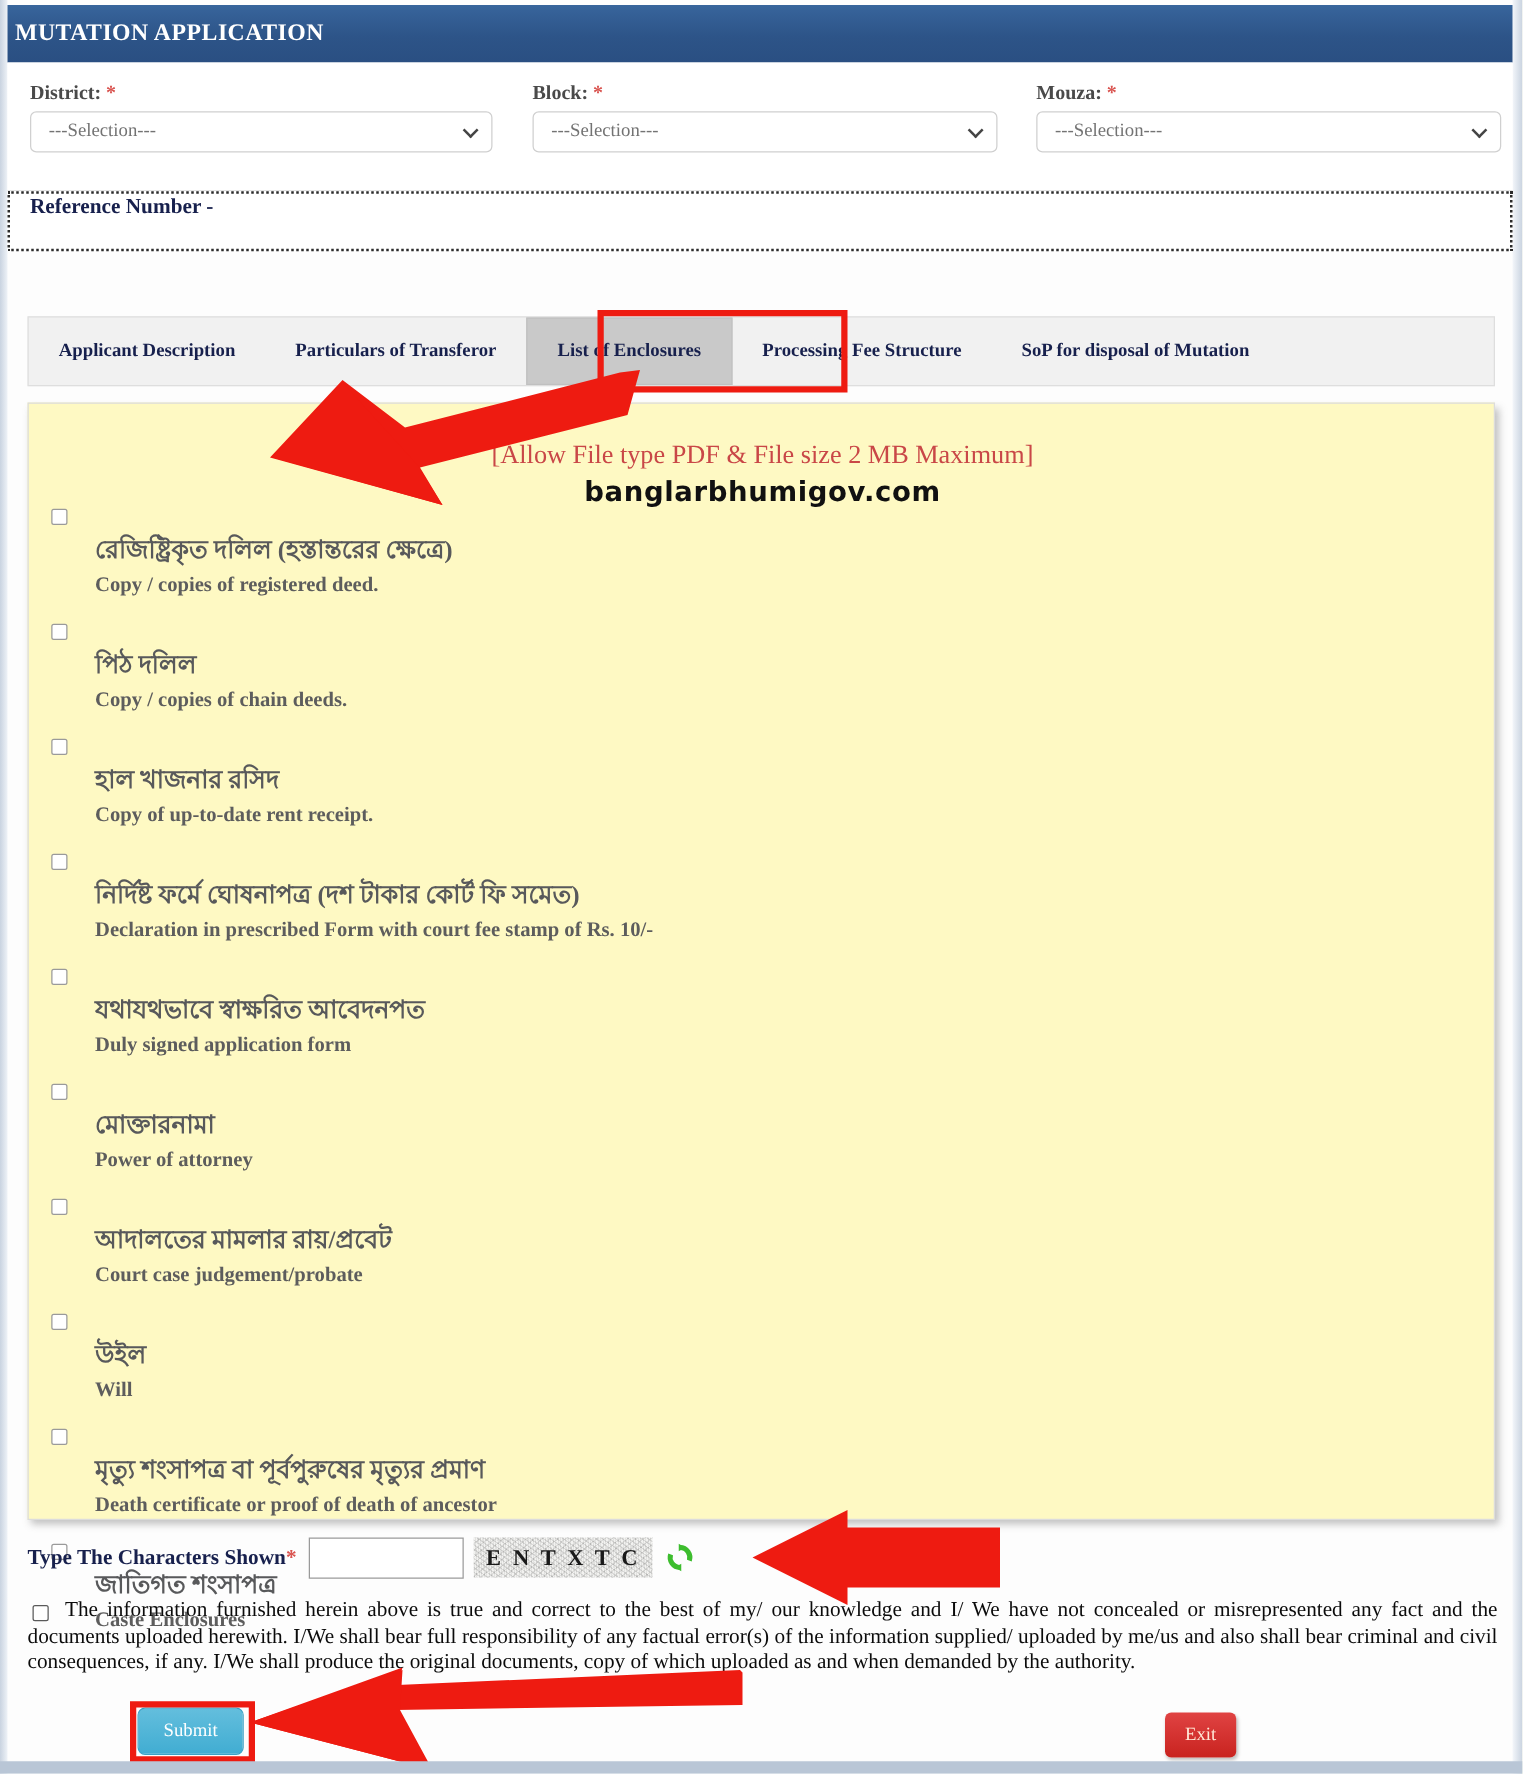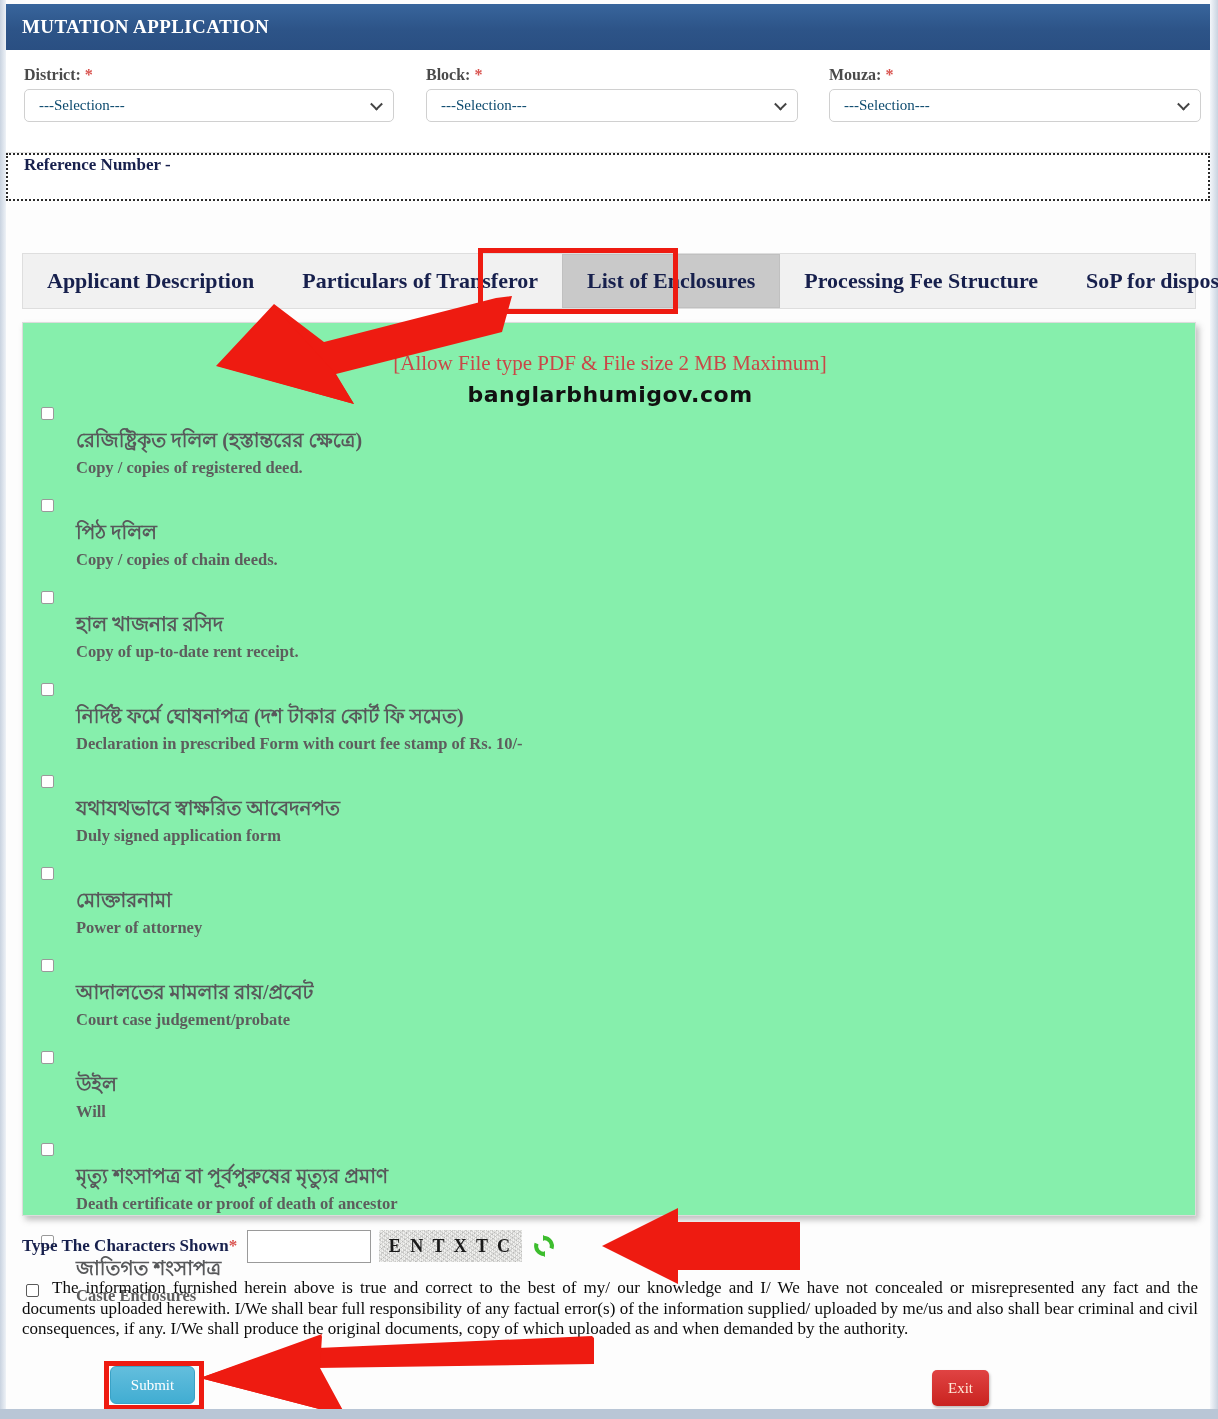--- a/index.html
+++ b/index.html
@@ -39,21 +39,21 @@
     position: absolute; left: 6px; top: 4px;
     width: 1204px; height: 46px;
     background: linear-gradient(to bottom,#38659c 0%, #2d5488 55%, #2a4f82 100%);
     display: flex; align-items: center;
   }
   #titlebar .title {
     color: #ffffff;
     font-weight: bold;
     font-size: 19px;
     letter-spacing: .4px;
-    padding-left: 16px;
+    padding-left: 6px;
     font-family: "Liberation Serif", serif;
   }
 
   
   #selectors {
     position: absolute; left: 6px; top: 50px;
     width: 1204px; height: 103px;
     background: #ffffff;
     border-bottom: 1px solid #e3e3e3;
   }
@@ -69,21 +69,21 @@
   .field label .req { color: #d9534f; font-weight: bold; }
   .selbox {
     position: relative;
     width: 100%; height: 33px;
     border: 1px solid #d0d0d0;
     border-radius: 5px;
     background: #ffffff;
     display: flex; align-items: center;
     padding-left: 14px;
     font-size: 15px;
-    color: #0c4a6e;
+    color: #737373;
     font-family: "Liberation Serif", serif;
   }
   .selbox .caret {
     position: absolute; right: 12px; top: 50%;
     width: 9px; height: 9px;
     border-right: 2px solid #444;
     border-bottom: 2px solid #444;
     transform: translateY(-70%) rotate(45deg);
   }
   #f-district { left: 18px; top: 16px; width: 370px; }
@@ -106,21 +106,21 @@
 
   
   #tabstrip {
     position: absolute; left: 22px; top: 253px;
     width: 1174px; height: 56px;
     background: #f1f1f1;
     border: 1px solid #dedede;
     display: flex; align-items: center;
   }
   .tab {
-    font-size: 22px;
+    font-size: 15px;
     font-weight: bold;
     color: #17204d;
     height: 100%;
     display: flex; align-items: center;
     padding: 0 24px;
     white-space: nowrap;
     font-family: "Liberation Serif", serif;
   }
   .tab.active {
     background: #c9c9c9;
@@ -133,21 +133,21 @@
     left: 478px; top: 248px;
     width: 200px; height: 66px;
     border: 5px solid #ee1b11;
     pointer-events: none;
   }
 
   
   #panel {
     position: absolute; left: 22px; top: 322px;
     width: 1174px; height: 894px;
-    background: #86efac;
+    background: #fef9c3;
     border: 1px solid #dcdcdc;
     box-shadow: 3px 4px 6px rgba(120,120,120,.45);
   }
   #notice {
     position: absolute; left: 0; top: 28px; width: 1174px;
     text-align: center;
     color: #c94747;
     font-size: 21px;
     font-family: "Liberation Serif", serif;
   }

